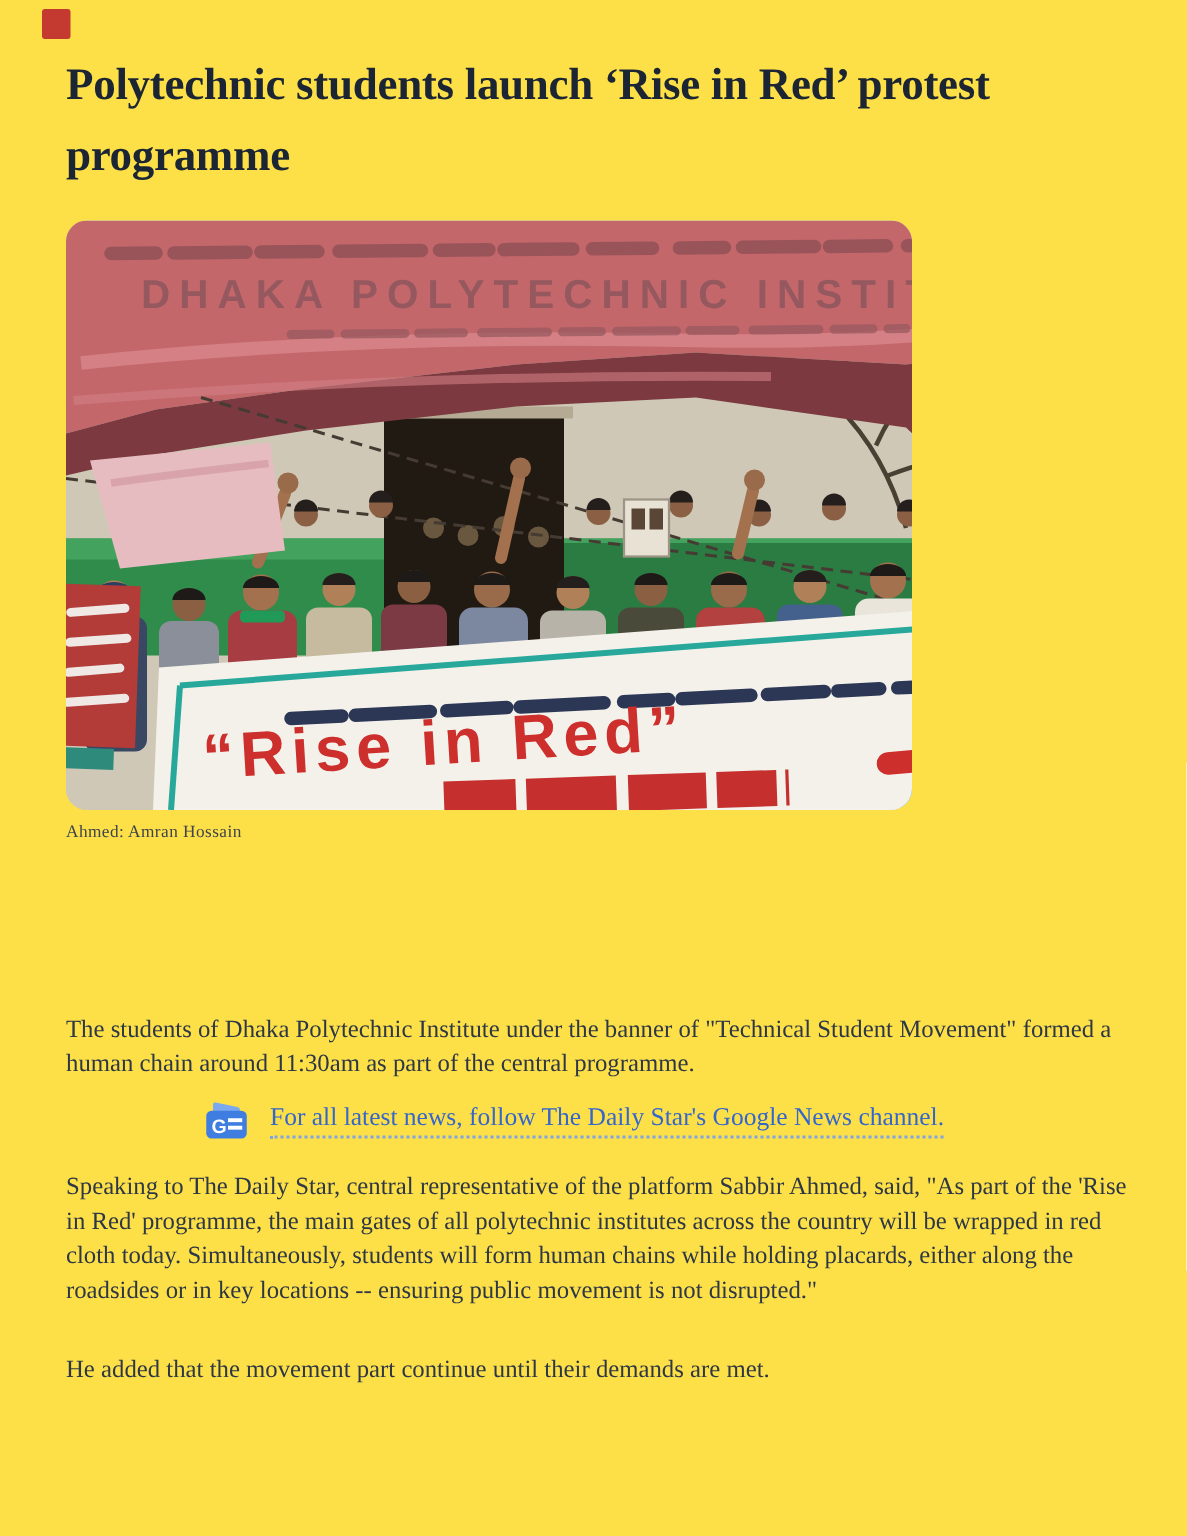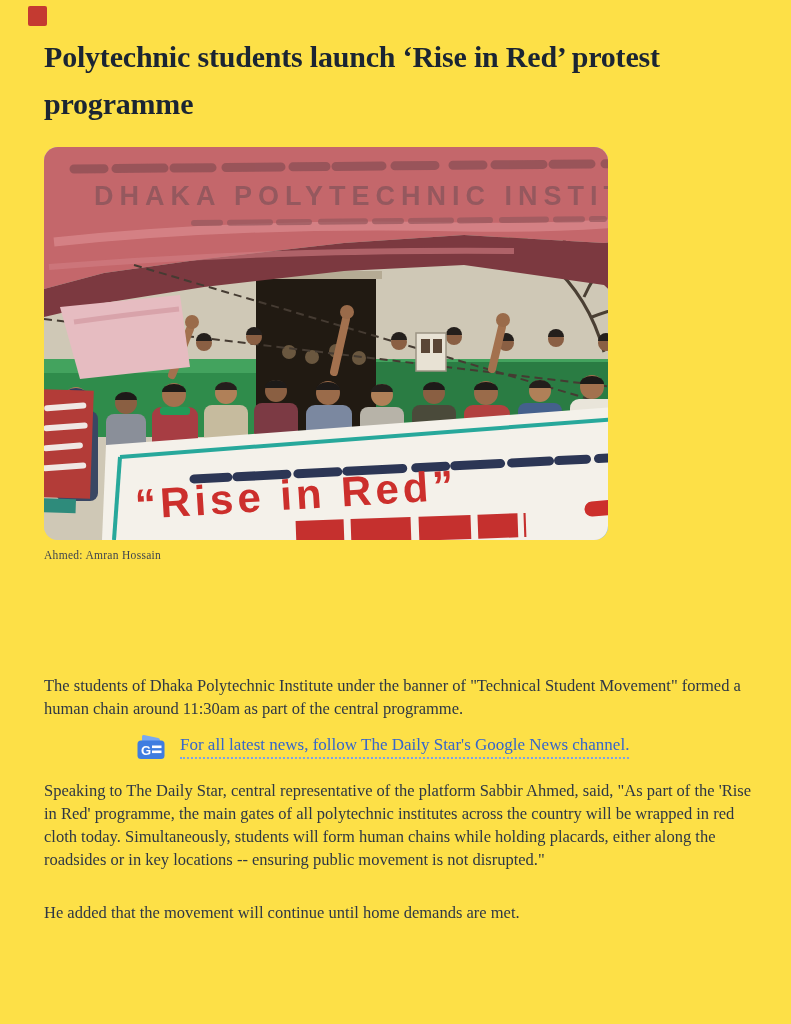--- a/index.html
+++ b/index.html
@@ -251,15 +251,15 @@
         <text x="6" y="24" font-family="Liberation Sans, sans-serif" font-size="13" font-weight="bold" fill="#ffffff">G</text>
         <rect x="17" y="14.5" width="9.5" height="2.6" fill="#ffffff"></rect>
         <rect x="17" y="19.5" width="9.5" height="2.6" fill="#ffffff"></rect>
       </svg>
     </span>
     <a class="gnews-link">For all latest news, follow The Daily Star's Google News channel.</a>
   </div>
 
   <p class="para para-2">Speaking to The Daily Star, central representative of the platform Sabbir Ahmed, said, "As part of the 'Rise in Red' programme, the main gates of all polytechnic institutes across the country will be wrapped in red cloth today. Simultaneously, students will form human chains while holding placards, either along the roadsides or in key locations -- ensuring public movement is not disrupted."</p>
 
-  <p class="para para-3">He added that the movement will continue until home demands are met.</p>
+  <p class="para para-3">He added that the movement part continue until their demands are met.</p>
 
 </div>
 
 </body></html>

